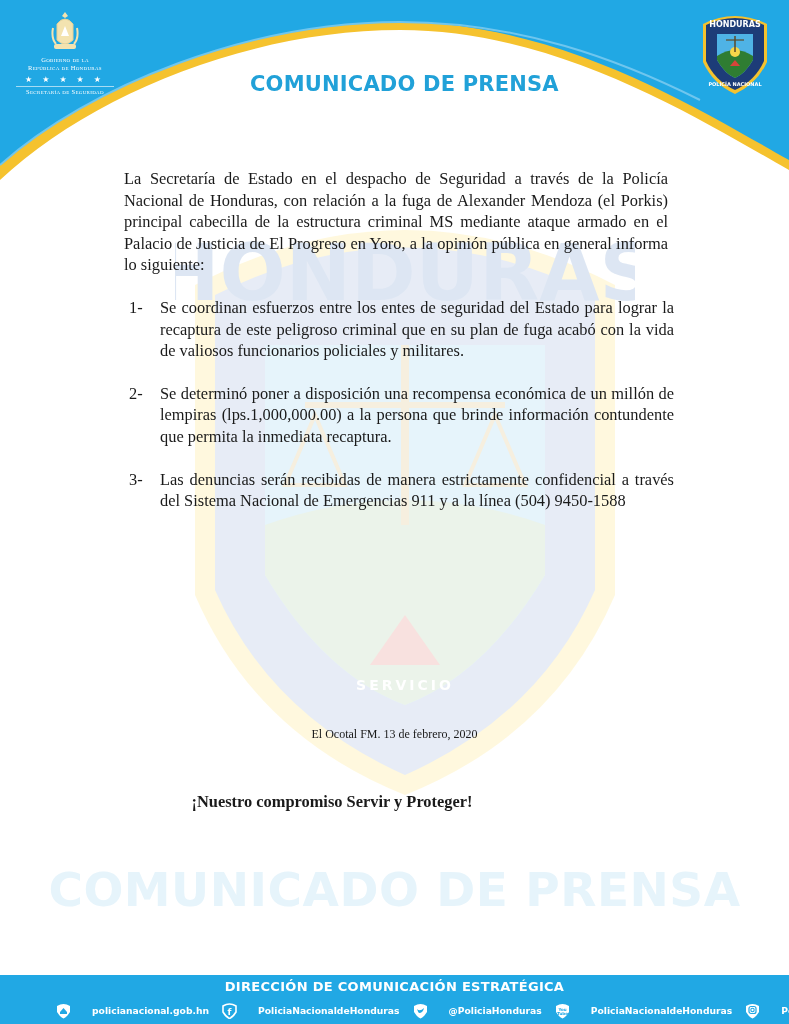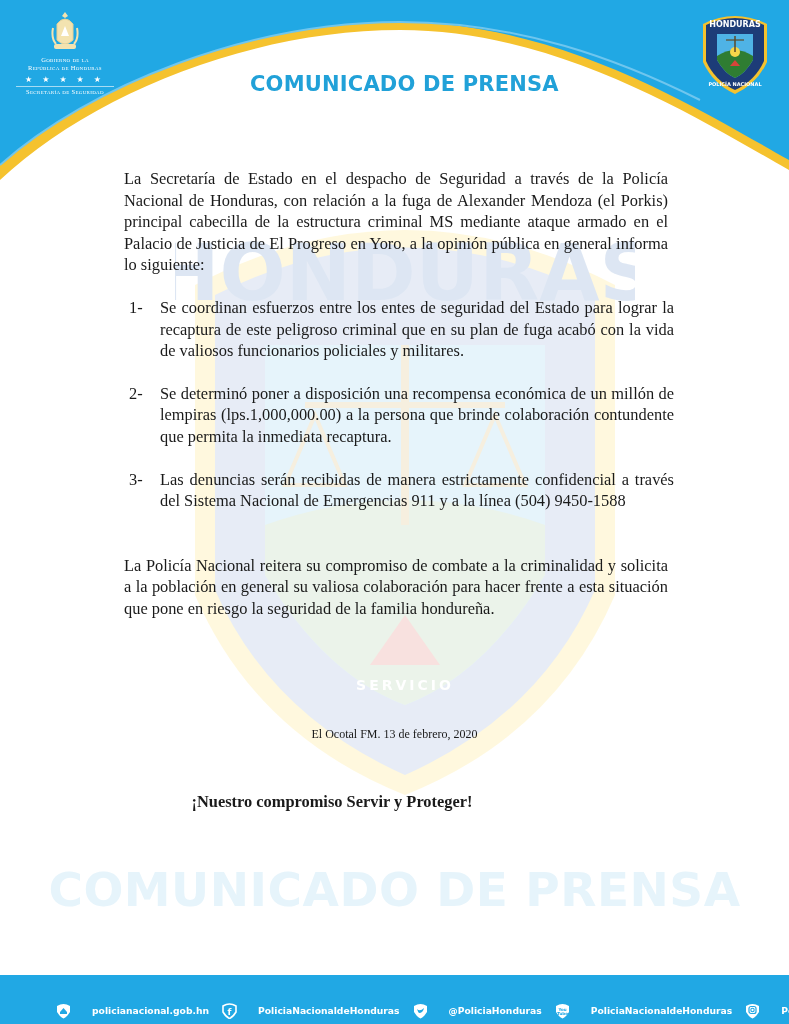--- a/index.html
+++ b/index.html
@@ -105,37 +105,37 @@
 <div class="content">
   <p class="para">La Secretaría de Estado en el despacho de Seguridad a través de la Policía Nacional de Honduras, con relación a la fuga de Alexander Mendoza (el Porkis) principal cabecilla de la estructura criminal MS mediante ataque armado en el Palacio de Justicia de El Progreso en Yoro, a la opinión pública en general informa lo siguiente:</p>
 
   <ol class="list" style="margin-top:21px;">
     <li class="list-item">
       <span class="list-num">1-</span>
       <span class="list-text">Se coordinan esfuerzos entre los entes de seguridad del Estado para lograr la recaptura de este peligroso criminal que en su plan de fuga acabó con la vida de valiosos funcionarios policiales y militares.</span>
     </li>
     <li class="list-item" style="margin-top:21px;">
       <span class="list-num">2-</span>
-      <span class="list-text">Se determinó poner a disposición una recompensa económica de un millón de lempiras (lps.1,000,000.00) a la persona que brinde colaboración contundente que permita la inmediata recaptura.</span>
+      <span class="list-text">Se determinó poner a disposición una recompensa económica de un millón de lempiras (lps.1,000,000.00) a la persona que brinde información contundente que permita la inmediata recaptura.</span>
     </li>
     <li class="list-item" style="margin-top:21px;">
       <span class="list-num">3-</span>
       <span class="list-text">Las denuncias serán recibidas de manera estrictamente confidencial a través del Sistema Nacional de Emergencias 911 y a la línea (504) 9450-1588</span>
     </li>
   </ol>
 
-  <p class="para" style="margin-top:43px;">La Policía Nacional reitera su compromiso de combate a la criminalidad y solicita a la población en general su valiosa colaboración para hacer frente a esta situación que pone en riesgo la seguridad de la familia hondureña.</p>
 </div>
 
 <div class="date-line">El Ocotal FM. 13 de febrero, 2020</div>
 <div class="motto">¡Nuestro compromiso Servir y Proteger!</div>
 
 <div class="footer-watermark">COMUNICADO DE PRENSA</div>
 
 <div class="footer">
+  <div class="footer-title">DIRECCIÓN DE COMUNICACIÓN ESTRATÉGICA</div>
   <div class="social-row">
     <div class="social-item">
       <svg class="social-icon" viewBox="0 0 17 17">
           <path d="M2 4 Q8.5 0 15 4 L15 10 Q12 15 8.5 16.5 Q5 15 2 10 Z" fill="#ffffff"></path>
           <path d="M5 10 L8.5 6 L12 10 L12 12 L5 12 Z" fill="#21a8e4"></path>
         </svg>
       <span>policianacional.gob.hn</span>
     </div>
     <div class="social-item">
       <svg class="social-icon" viewBox="0 0 17 17">

